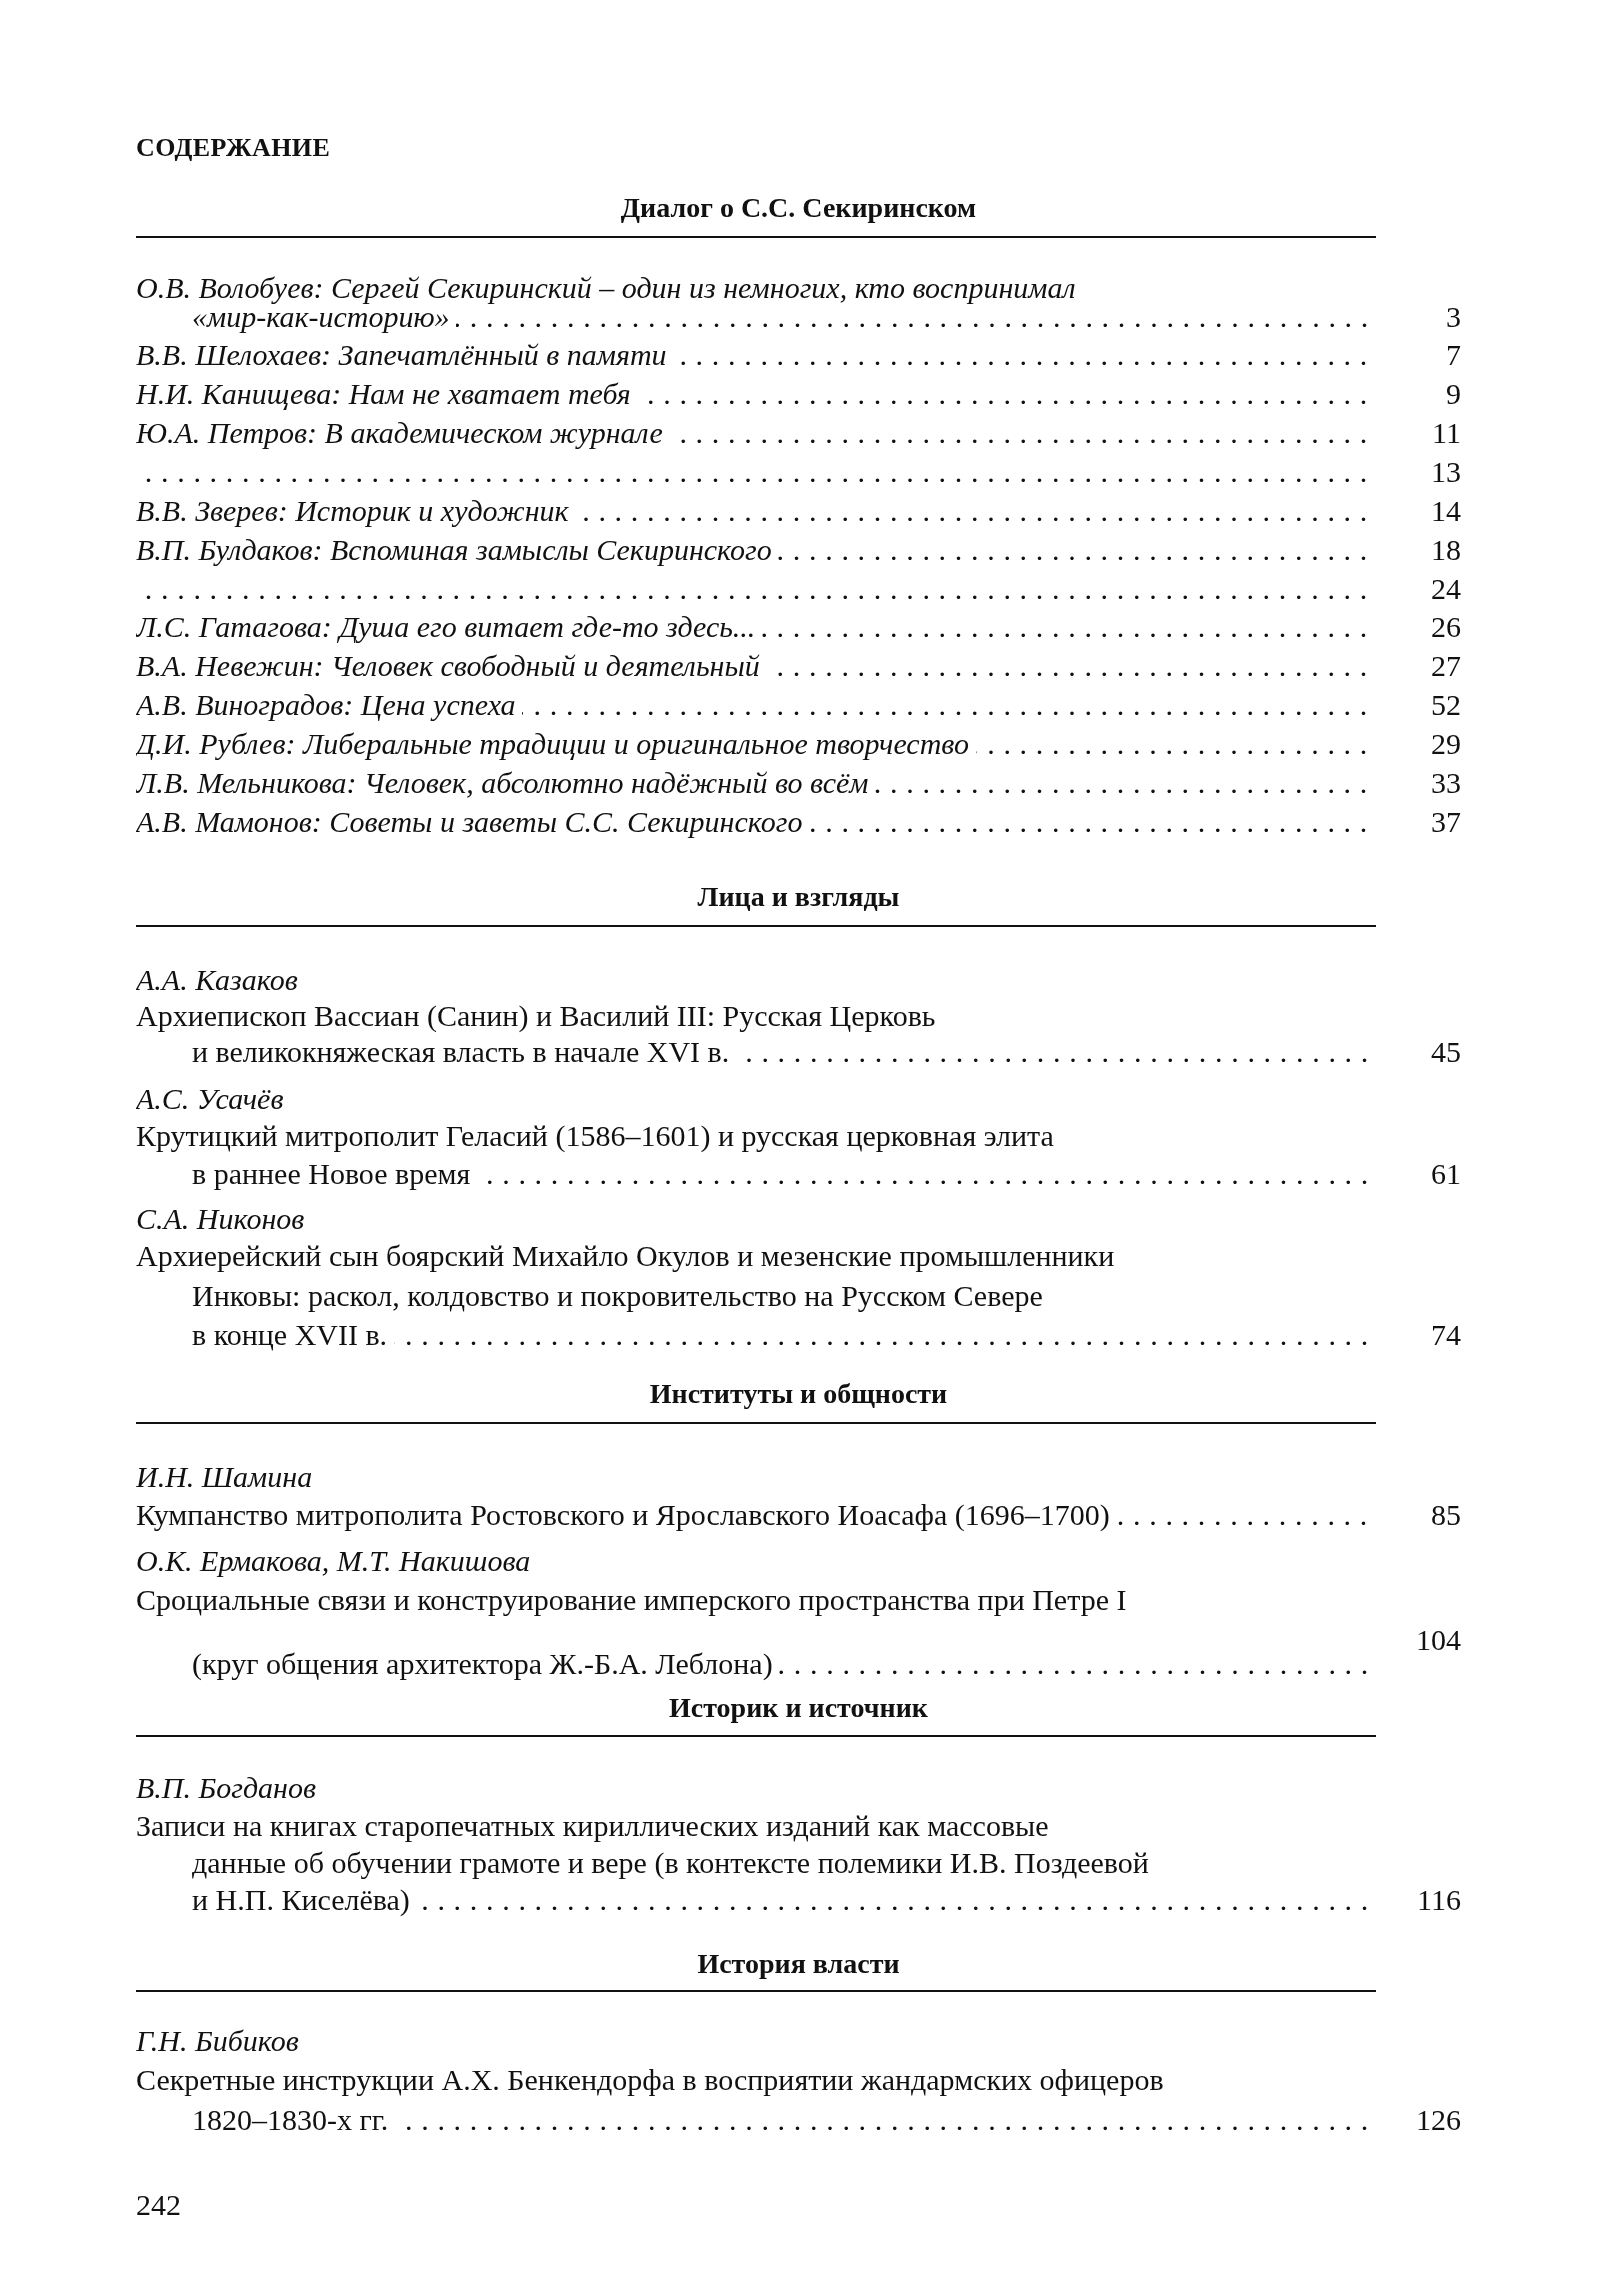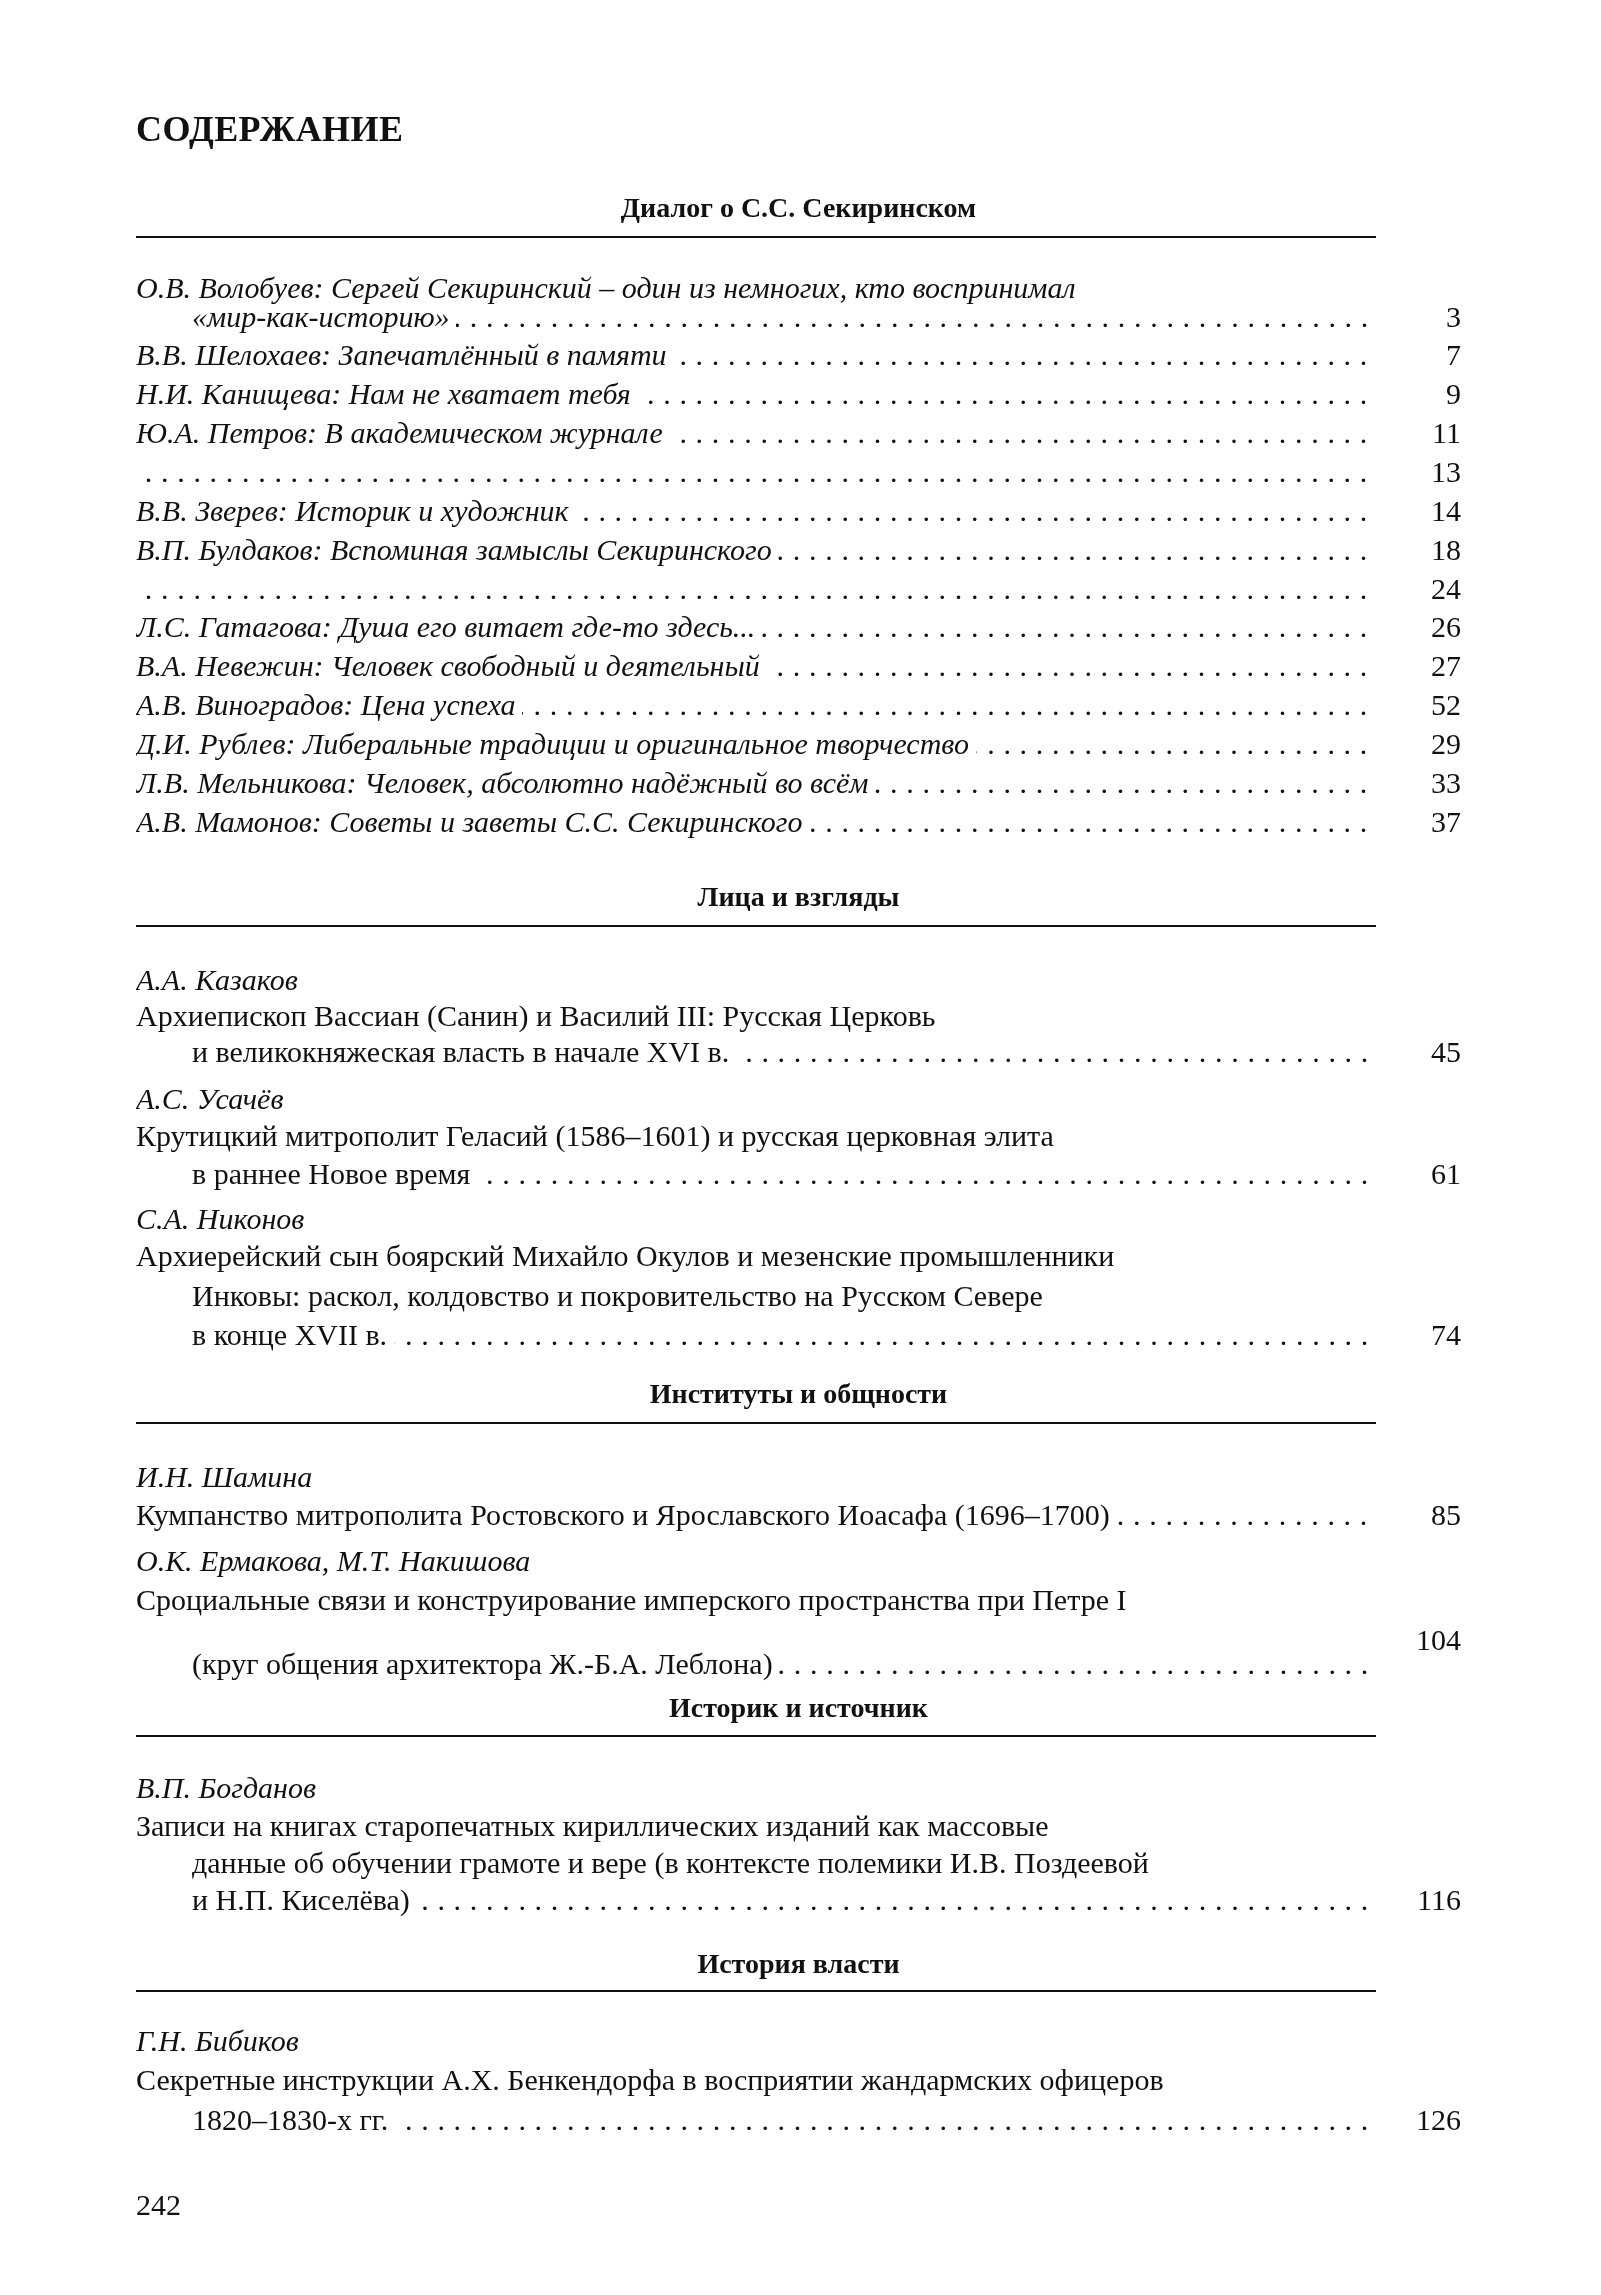--- a/index.html
+++ b/index.html
@@ -1,19 +1,19 @@
 <!DOCTYPE html>
 <html style="font-size:13.2px"><head>
 <meta charset="utf-8">
 <style>
   html, body { margin: 0; padding: 0; background: #ffffff; }
   body { width: 1602px; height: 2295px; position: relative; overflow: hidden;
          font-family: "Liberation Serif", "DejaVu Serif", serif; color: #111111; }
   .page { position: absolute; left: 0; top: 0; width: 1602px; height: 2295px; }
-  .title { position: absolute; left: 136px; top: 108px; font-size: 36px; font-weight: bold; letter-spacing: 0.4px; }
+  .title { position: absolute; left: 136px; top: 133px; font-size: 26px; font-weight: bold; letter-spacing: 0.4px; }
   .sec-head { position: absolute; left: 136px; width: 1325px; text-align: center;
               font-size: 28px; font-weight: bold; }
   .rule { position: absolute; left: 136px; width: 1240px; height: 1.7px; background: #111111; }
   .line { position: absolute; left: 136px; width: 1240px; font-size: 30px; line-height: 36px;
           white-space: nowrap; height: 36px; overflow: hidden; }
   .line.indent { left: 192px; width: 1185px; }
   .line.italic { font-style: italic; }
   .lead { display: flex; align-items: baseline; }
   .lead .txt { flex: 0 0 auto; padding-right: 6.6px; }
   .lead .dots { flex: 1 1 auto; overflow: hidden; white-space: nowrap; letter-spacing: 8.7px;

